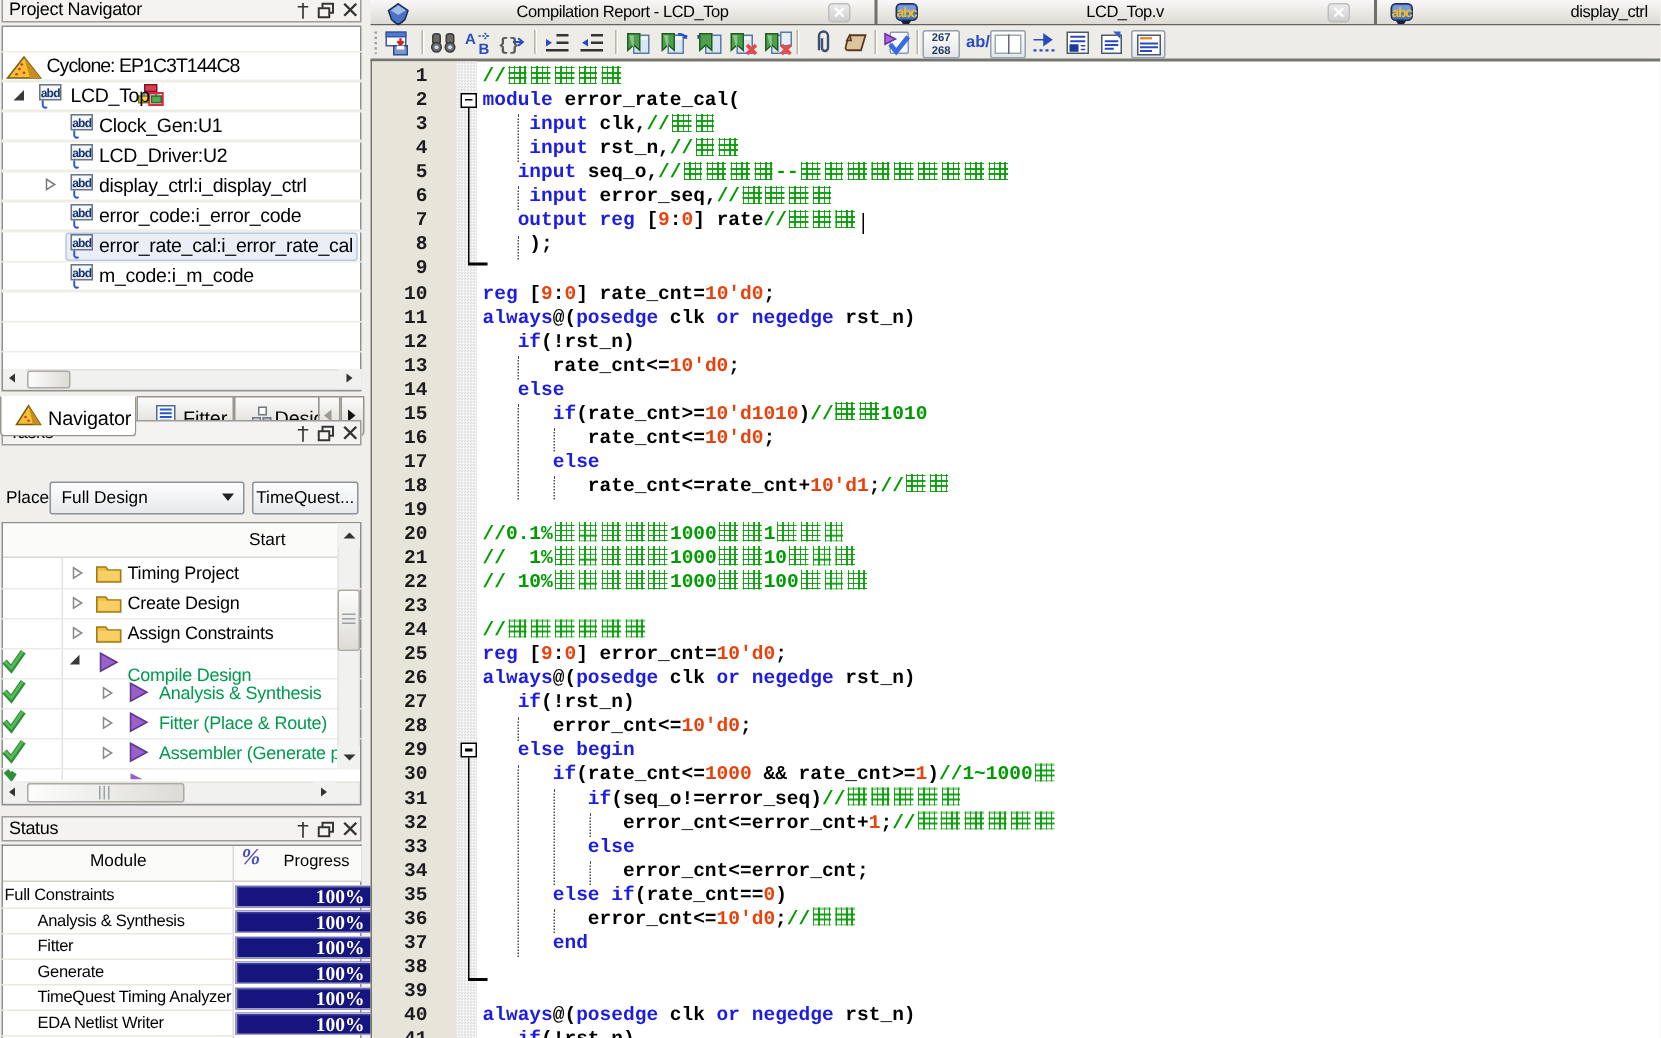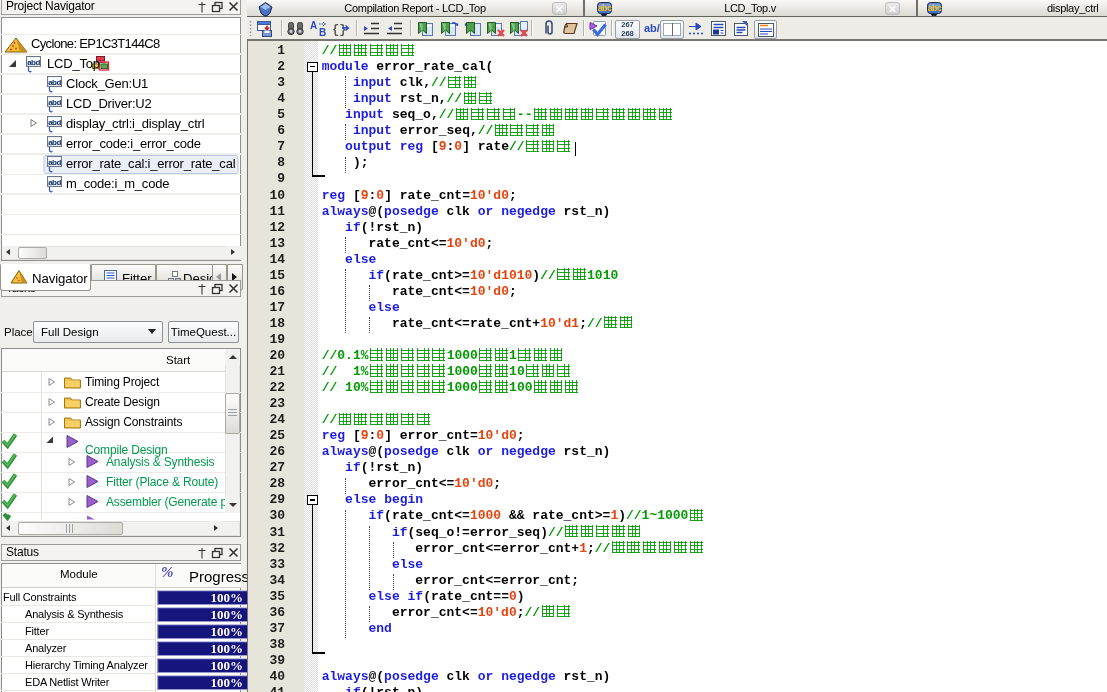--- a/index.html
+++ b/index.html
@@ -258,32 +258,32 @@
         <rect x="19" y="1.5" width="7" height="6"></rect>
         <rect x="16.5" y="4.5" width="7" height="6" fill="#f4f3ef"></rect>
         <path d="M33.5,1.5l8,8M41.5,1.5l-8,8" stroke-width="1.6"></path>
       </g>
     </svg>
 </div>
 <div class="cbox" style="top:563px;height:129px;border-bottom:none"></div>
 <div class="abs" style="left:2px;top:564px;width:239px;height:24px;background:#fbfbfa;border-bottom:1px solid #d0cfc9"></div>
 <div class="abs" style="left:60px;top:568px;font-size:11.5px">Module</div>
 <div class="abs" style="left:161px;top:564px;font:bold italic 15px 'Liberation Serif',serif;color:#4a4ac0">%</div>
-<div class="abs" style="left:189px;top:568px;font-size:15px">Progress</div>
+<div class="abs" style="left:189px;top:568px;font-size:11px">Progress</div>
 <div class="abs" style="left:155px;top:564px;width:1px;height:128px;background:#dddcd6"></div>
 <svg class="abs" style="left:0;top:589px" width="243" height="103" viewBox="0 0 243 103">
     <g fill="none" stroke="#e8e7e2">
       <path d="M1,16.5h154M1,33.5h154M1,50.5h154M1,67.5h154M1,84.5h154M1,101.5h154"></path>
     </g>
   </svg>
 <div class="srow" style="top:591px;left:3px">Full Constraints</div>
 <div class="srow" style="top:608px;left:25px">Analysis &amp; Synthesis</div>
 <div class="srow" style="top:625px;left:25px">Fitter</div>
-<div class="srow" style="top:642px;left:25px">Analyzer</div>
-<div class="srow" style="top:659px;left:25px">Hierarchy Timing Analyzer</div>
+<div class="srow" style="top:642px;left:25px">Generate</div>
+<div class="srow" style="top:659px;left:25px">TimeQuest Timing Analyzer</div>
 <div class="srow" style="top:676px;left:25px">EDA Netlist Writer</div>
 <div class="pbar" style="top:590px">100%</div>
 <div class="pbar" style="top:607px">100%</div>
 <div class="pbar" style="top:624px">100%</div>
 <div class="pbar" style="top:641px">100%</div>
 <div class="pbar" style="top:658px">100%</div>
 <div class="pbar" style="top:675px">100%</div>
 
 <div id="tabstrip"></div>
 <svg class="abs" style="left:258px;top:1.5px" width="15" height="15" viewBox="0 0 15 15">

